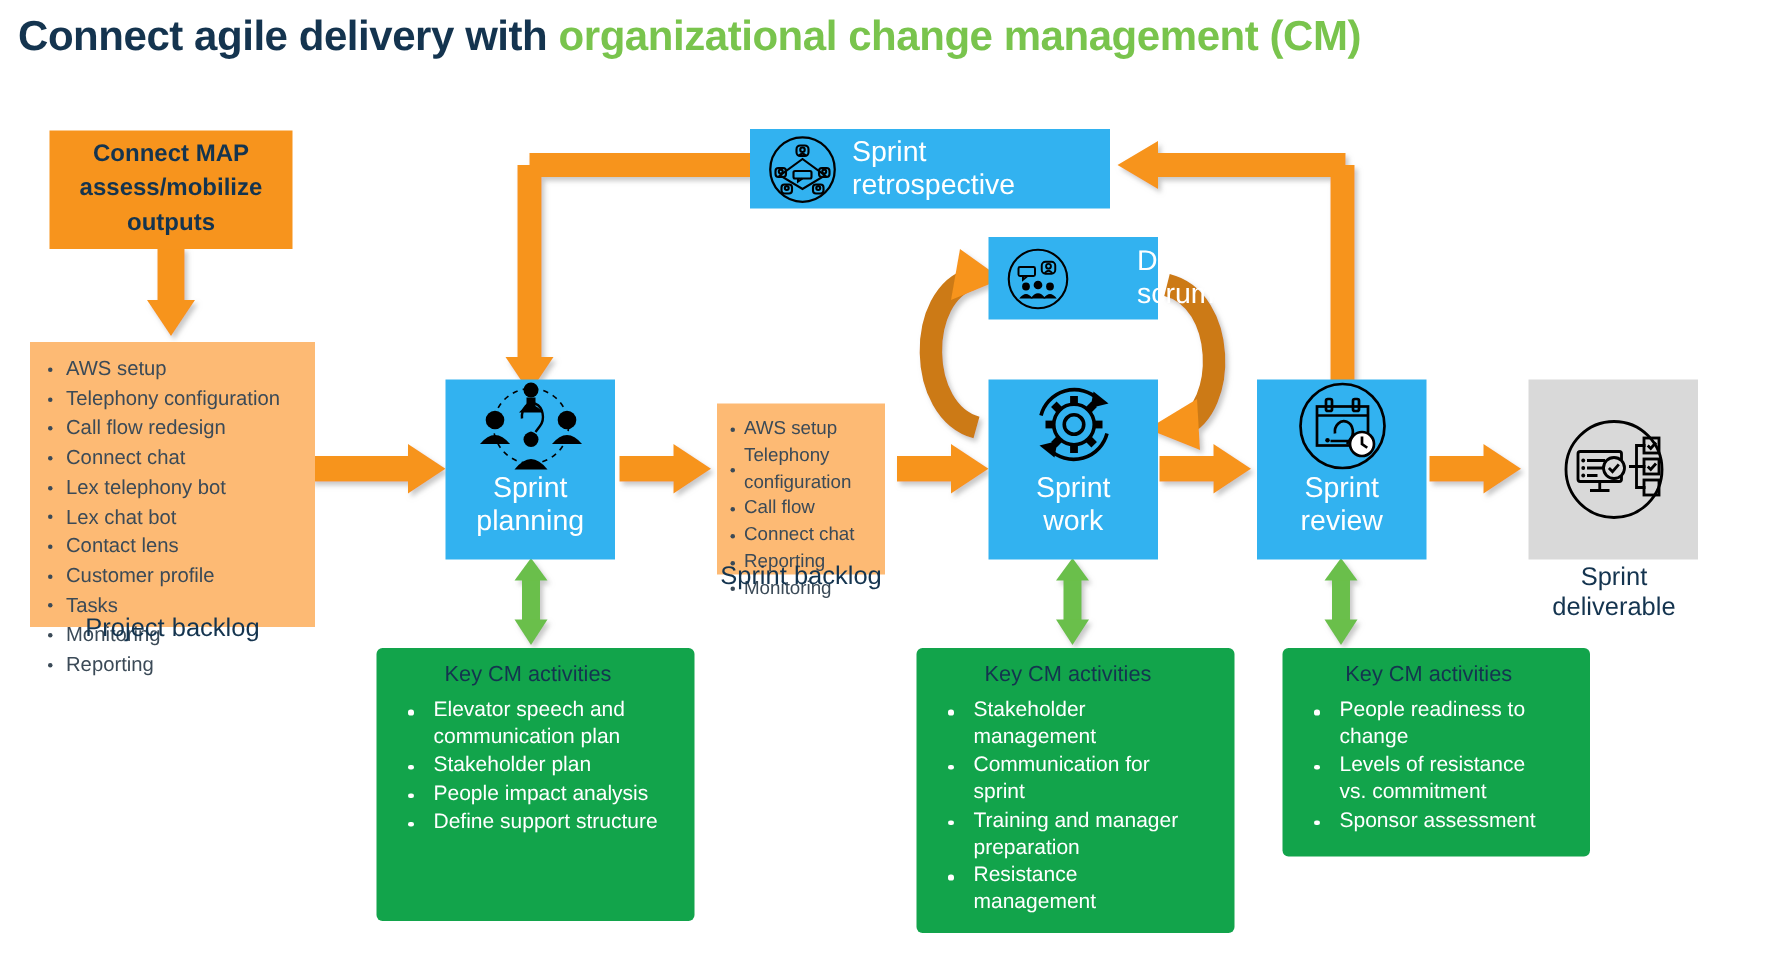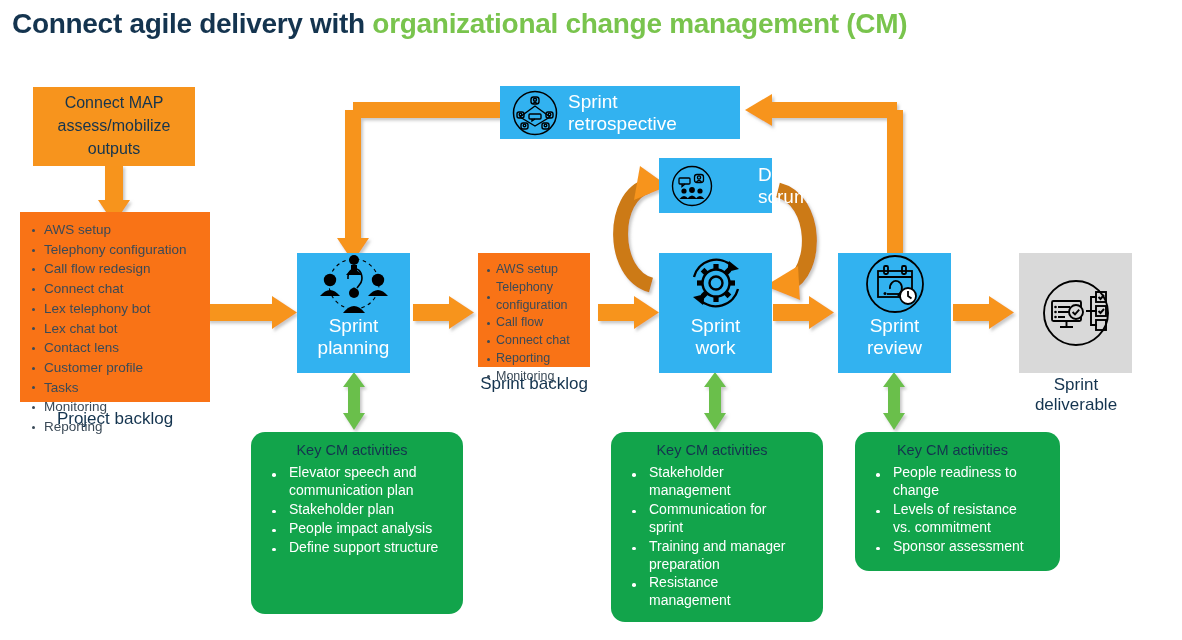--- a/index.html
+++ b/index.html
@@ -21,25 +21,27 @@
   .title .accent{color:#79c44d;}
 
   
   .box{position:absolute;box-sizing:border-box;}
 
   .orange-box{
     background:#f7941d;color:#14344f;
     font-size:16px;line-height:1.42;text-align:center;
     display:flex;align-items:center;justify-content:center;
     padding:4px 6px;
+    font-weight:bold;
   }
   .gray-box{
-    background:#f97316;color:#3b4a57;
+    background:#fdba74;color:#3b4a57;
     font-size:13.5px;line-height:1.46;
     padding:8px 10px 8px 8px;
+    margin-top:16px;
   }
   .gray-box.small{font-size:12.5px;line-height:1.42;padding:8px 6px 6px 8px;}
   .gray-box ul{margin:0;padding:0;list-style:none;}
   .gray-box li{position:relative;padding-left:16px;white-space:nowrap;}
   .gray-box li:before{
     content:"";position:absolute;left:4px;top:50%;
     width:3px;height:3px;margin-top:-1px;border-radius:50%;background:#3b4a57;
   }
   .gray-box.small li{padding-left:10px;white-space:normal;}
   .gray-box.small li:before{left:1px;}
@@ -59,21 +61,21 @@
   }
 
   .caption{
     position:absolute;text-align:center;color:#14344f;
     font-size:17px;line-height:1.2;
   }
 
   
   .cm-box{
     position:absolute;box-sizing:border-box;
-    background:#12a44b;border-radius:14px;
+    background:#12a44b;border-radius:4px;
     padding:10px 22px 12px 12px;color:#ffffff;
   }
   .cm-title{
     color:#14344f;font-size:14.5px;text-align:center;margin-bottom:6px;
   }
   .cm-box ul{margin:0;padding:0;list-style:none;}
   .cm-box li{
     position:relative;padding-left:26px;
     font-size:14px;line-height:1.28;margin-bottom:1px;
   }

